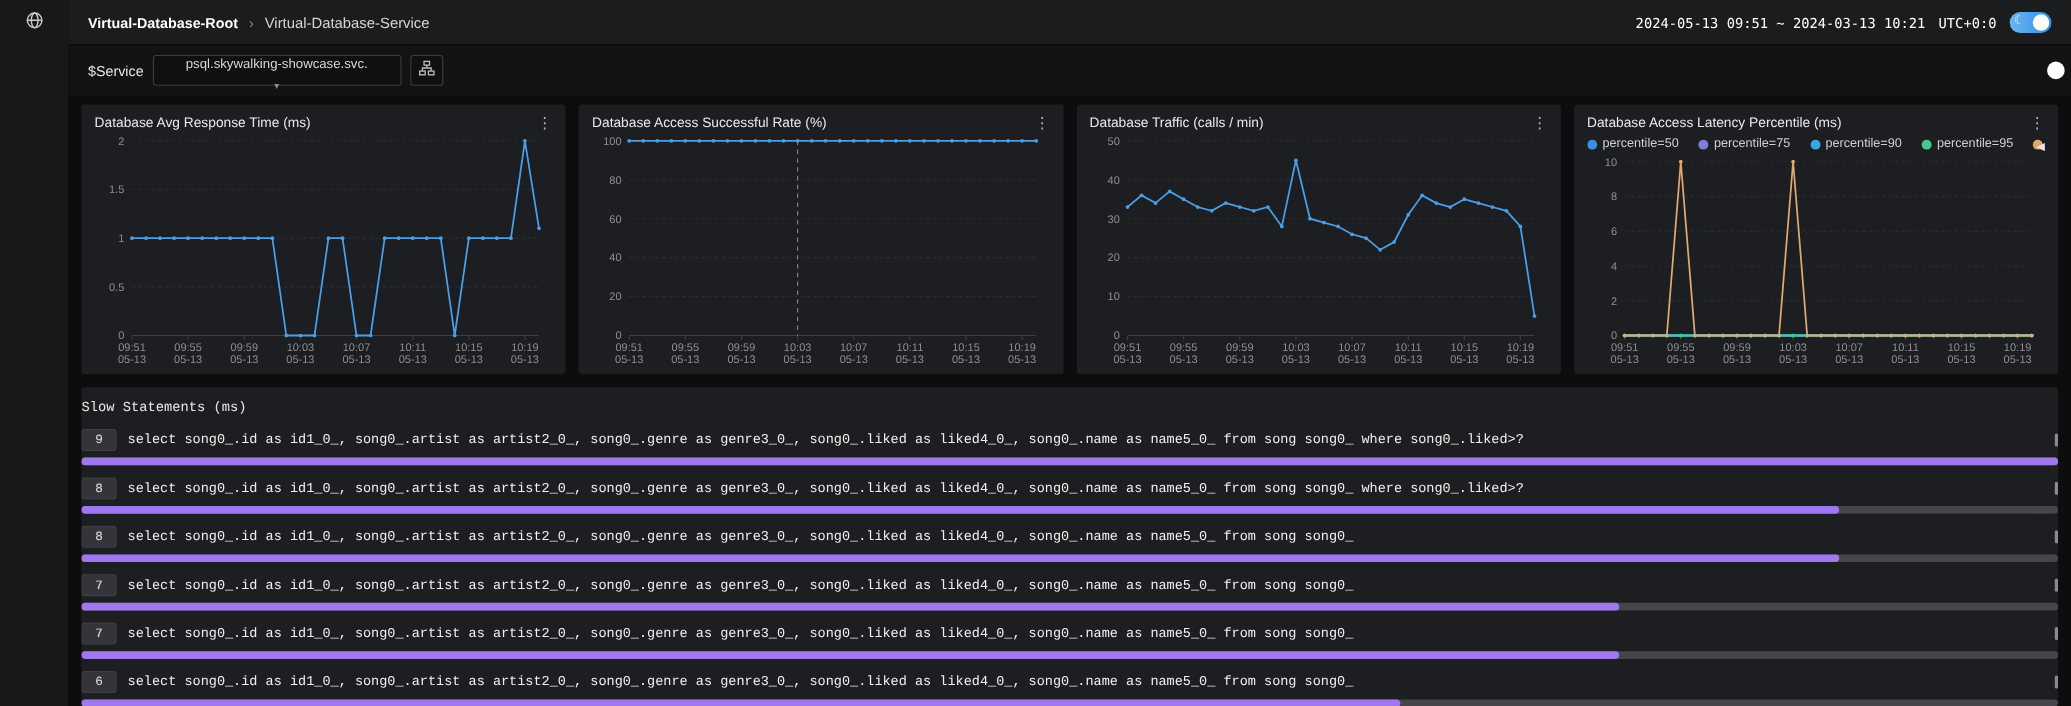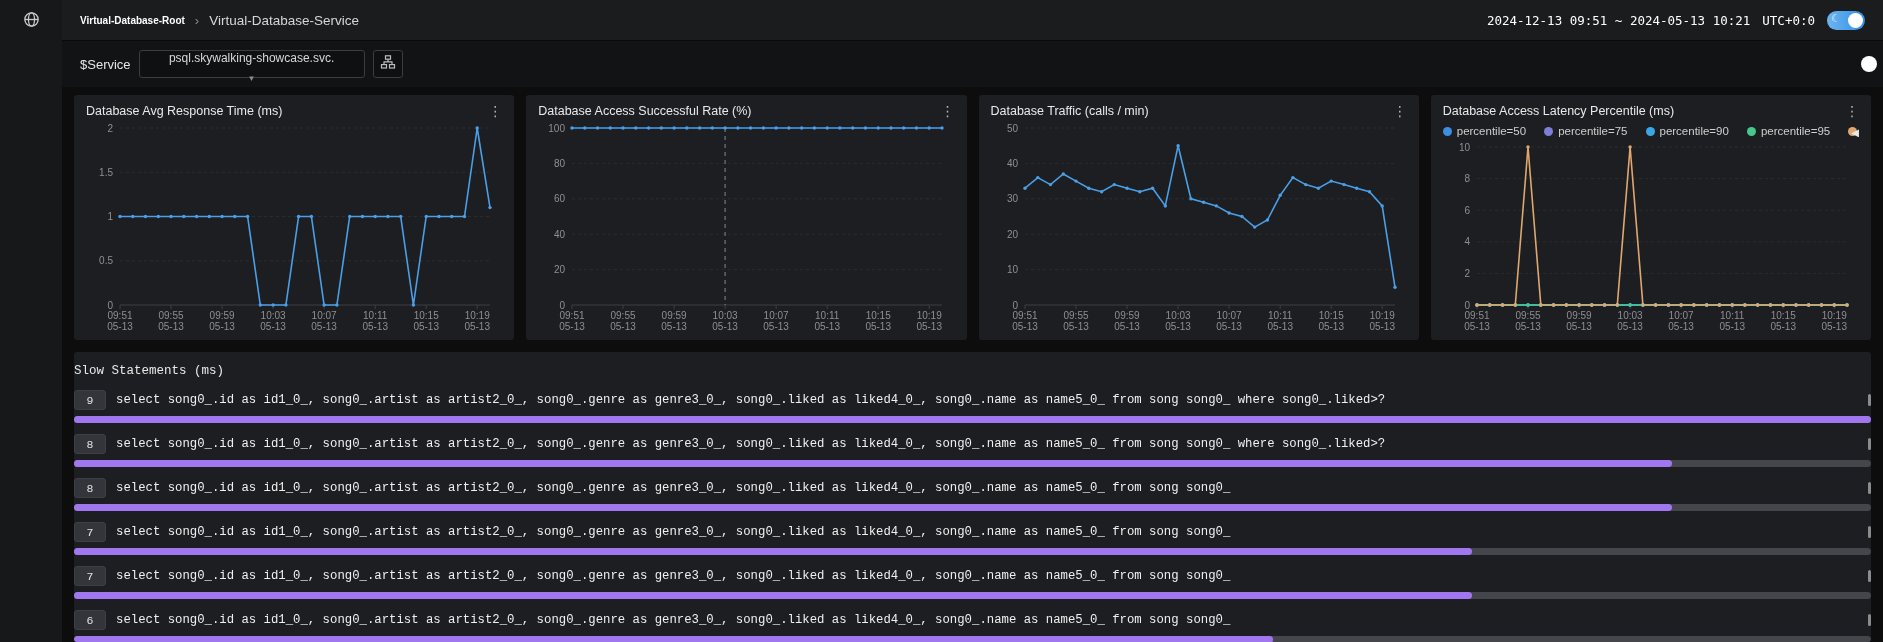--- a/index.html
+++ b/index.html
@@ -12,21 +12,21 @@
   .side-item{width:22px;height:22px;display:flex;align-items:center;justify-content:center;
     color:#c9c9c9;cursor:pointer;}
   .side-item svg{width:19px;height:19px;}
   .side-item.active{color:#2aa9f2;}
   .swlogo{color:#2aa9f2;font-weight:700;font-style:italic;font-size:15px;}
 
   
   .main{flex:1;display:flex;flex-direction:column;min-width:0;}
   .topbar{height:40px;flex-shrink:0;background:#1b1c1e;display:flex;align-items:center;
     padding:0 18px;border-bottom:1px solid #0a0a0a;}
-  .crumb-root{font-size:10px;font-weight:700;color:#fff;}
+  .crumb-root{font-size:13px;font-weight:700;color:#fff;}
   .crumb-sep{color:#8a8a8a;margin:0 10px;font-size:13px;}
   .crumb-cur{font-size:13.5px;color:#d6d6d6;}
   .top-right{margin-left:auto;display:flex;align-items:center;gap:12px;}
   .time-text,.tz-text{font-family:"DejaVu Sans Mono",monospace;font-size:12.5px;color:#fff;}
   .toggle{width:38px;height:19px;border-radius:10px;background:linear-gradient(90deg,#6db5f0,#2f8fe8);
     position:relative;cursor:pointer;flex-shrink:0;}
   .toggle .moon{position:absolute;left:4px;top:1.5px;font-size:11px;color:#eaf6ff;}
   .toggle .knob{position:absolute;right:2px;top:2px;width:15px;height:15px;border-radius:50%;background:#fff;}
 
   
@@ -164,21 +164,21 @@
       </div>
   </div>
 
   <div class="main">
 
     <div class="topbar">
       <span class="crumb-root">Virtual-Database-Root</span>
       <span class="crumb-sep">›</span>
       <span class="crumb-cur">Virtual-Database-Service</span>
       <div class="top-right">
-        <span class="time-text">2024-12-13 09:51 ~ 2024-05-13 10:21</span>
+        <span class="time-text">2024-05-13 09:51 ~ 2024-03-13 10:21</span>
         <span class="tz-text">UTC+0:0</span>
         <span class="toggle">
           <span class="moon">☾</span>
           <span class="knob"></span>
         </span>
       </div>
     </div>
 
     <div class="toolbar">
       <span class="svc-label">$Service</span>

